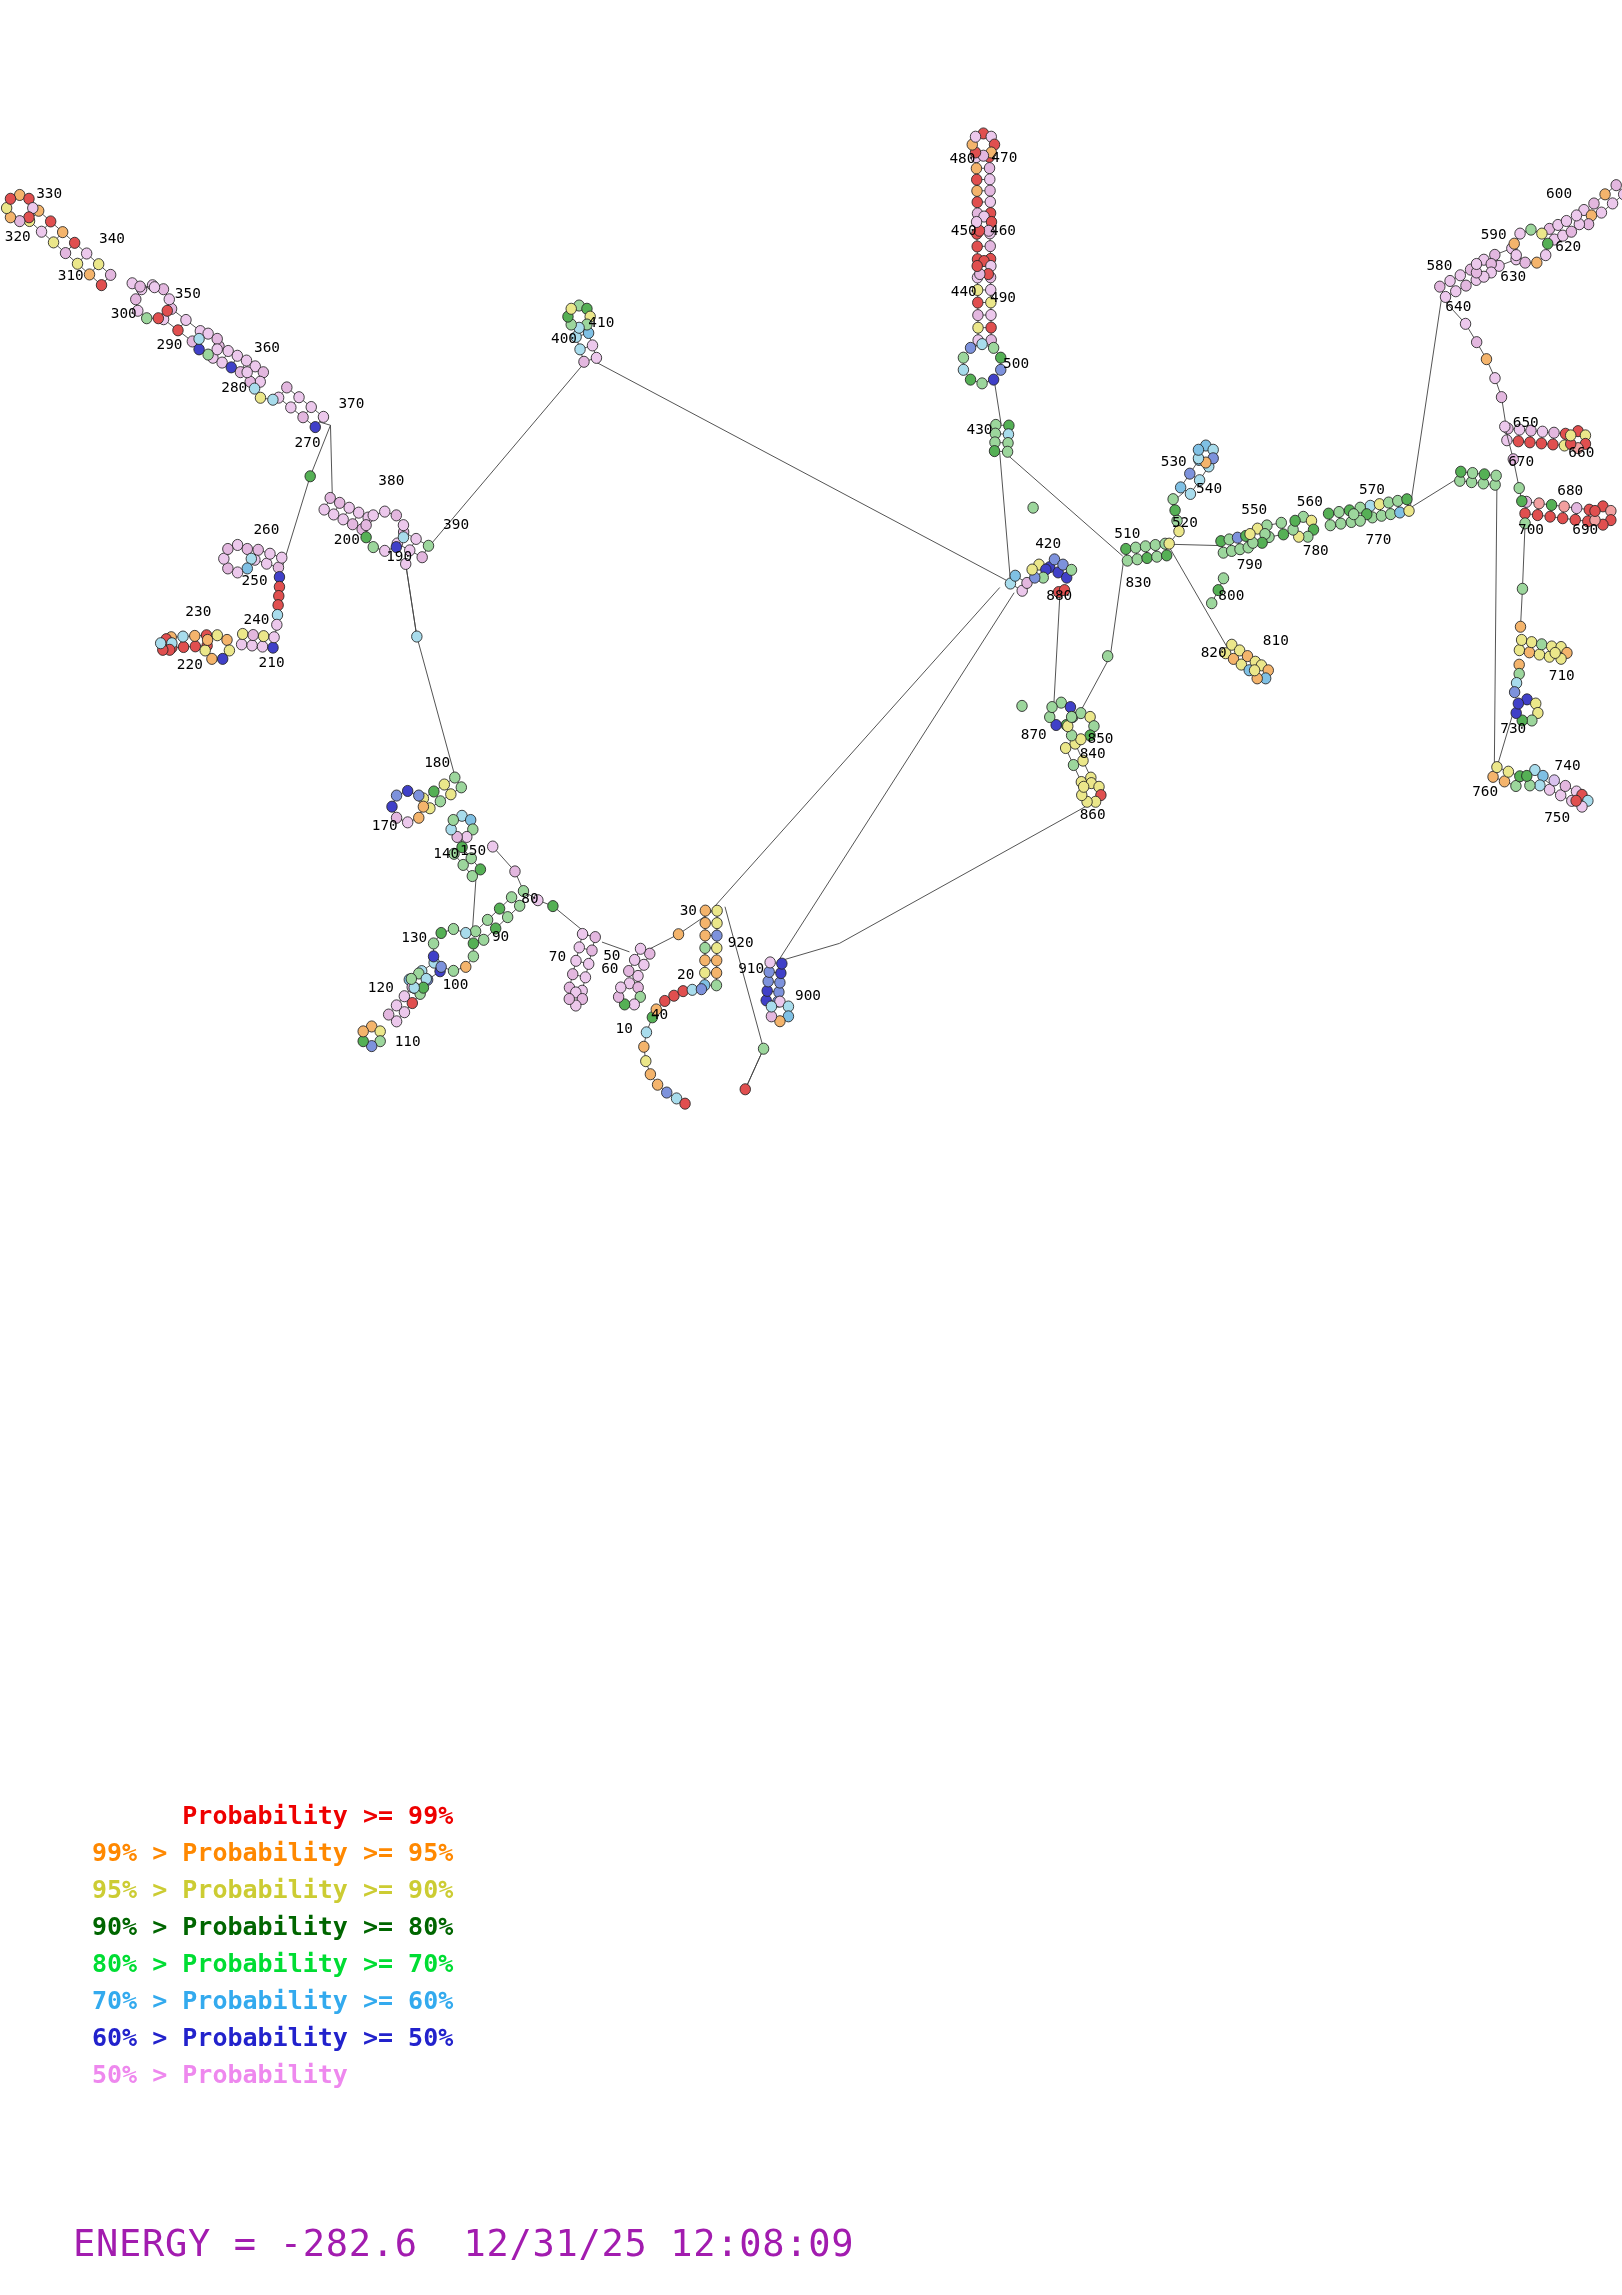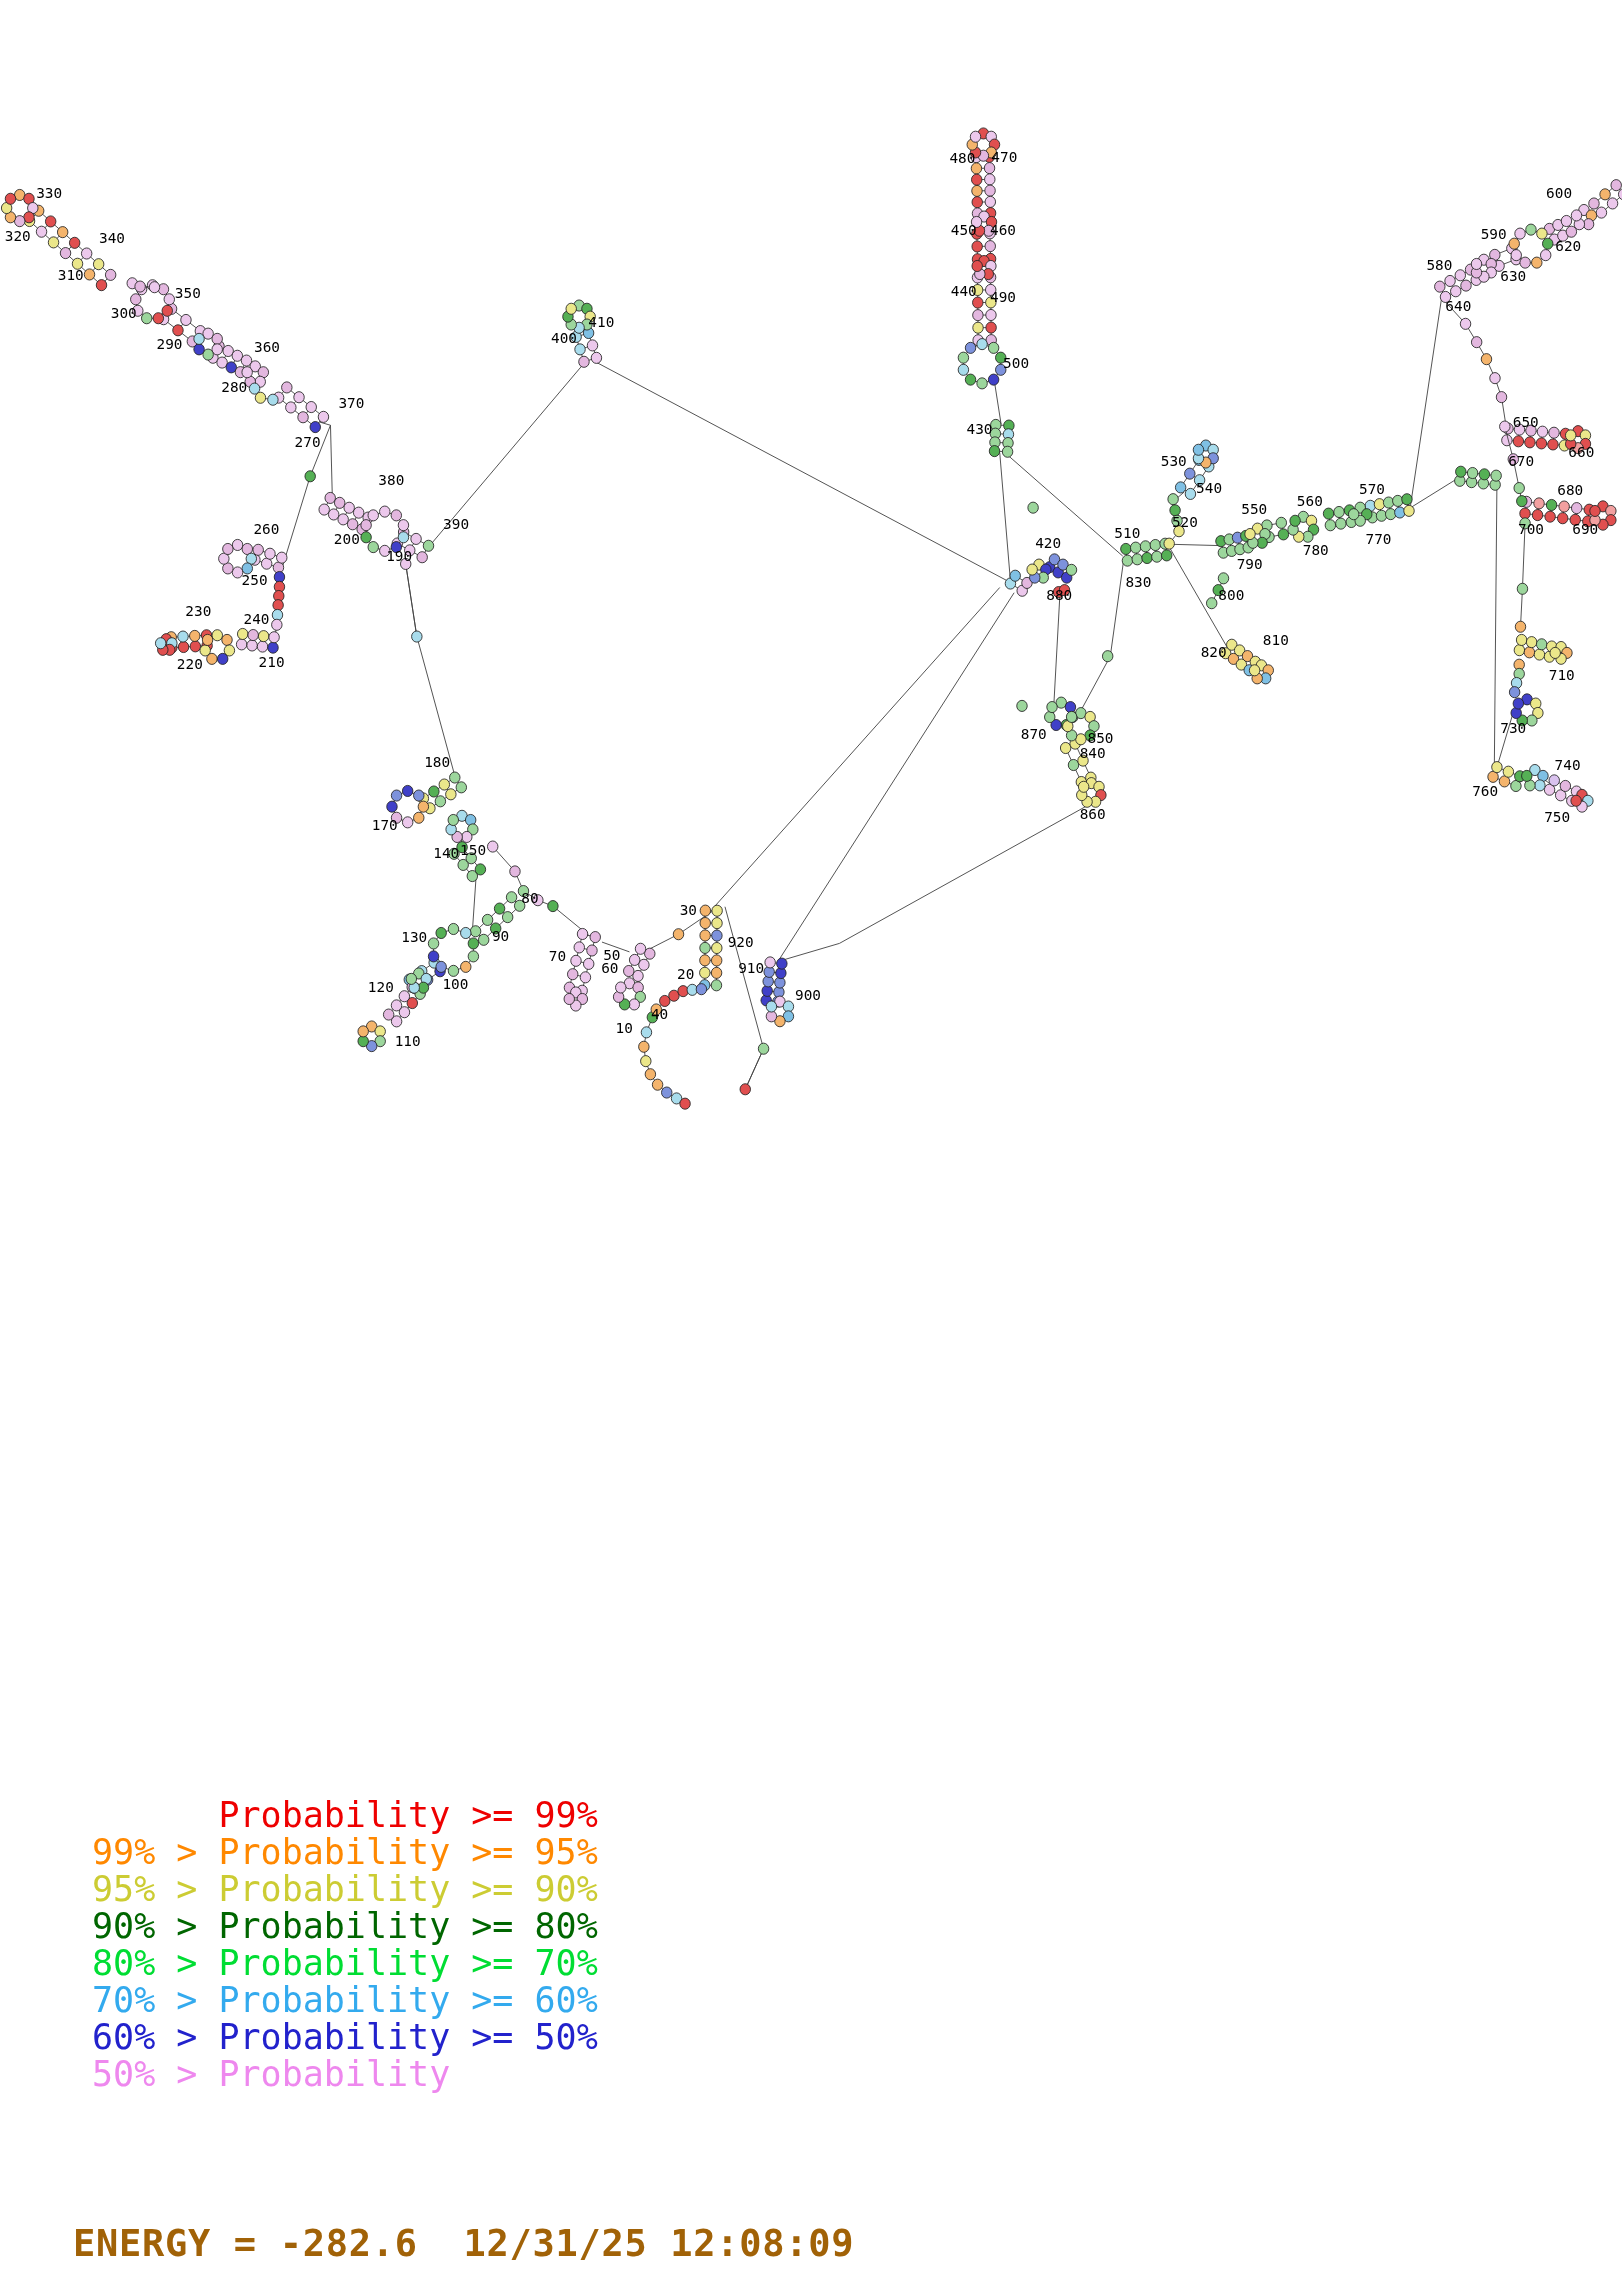--- a/index.html
+++ b/index.html
@@ -1,24 +1,24 @@
 <!DOCTYPE html>
 <html style="font-size:10.5px"><head>
 <meta charset="utf-8">
 <style>
   html,body{margin:0;padding:0;background:#ffffff;}
   .page{position:relative;width:1622px;height:2295px;background:#ffffff;overflow:hidden;
         font-family:"DejaVu Sans Mono",monospace;}
   #plot{position:absolute;left:0;top:0;width:1622px;height:2295px;}
   #plot svg{position:absolute;left:0;top:0;}
-  .legend{position:absolute;left:92px;top:1797px;font-weight:normal;font-size:35px;
+  .legend{position:absolute;left:92px;top:1797px;font-weight:bold;font-size:25px;
           line-height:37px;white-space:pre;letter-spacing:0px;}
   .legend div{height:37px;}
-  .energy{position:absolute;left:73px;top:2222px;font-weight:bold;font-size:37px;
-          color:#a16207;white-space:pre;letter-spacing:0.7px;}
+  .energy{position:absolute;left:73px;top:2222px;font-weight:normal;font-size:37px;
+          color:#a21caf;white-space:pre;letter-spacing:0.7px;}
 </style>
 </head>
 <body>
 
 <div class="page">
   <div id="plot">
       <svg viewBox="0 0 2479 3508" width="1622" height="2295">
         <g>
           <line x1="505" y1="650" x2="474" y2="728" stroke="#444444" stroke-width="1.4"></line>
         </g>

